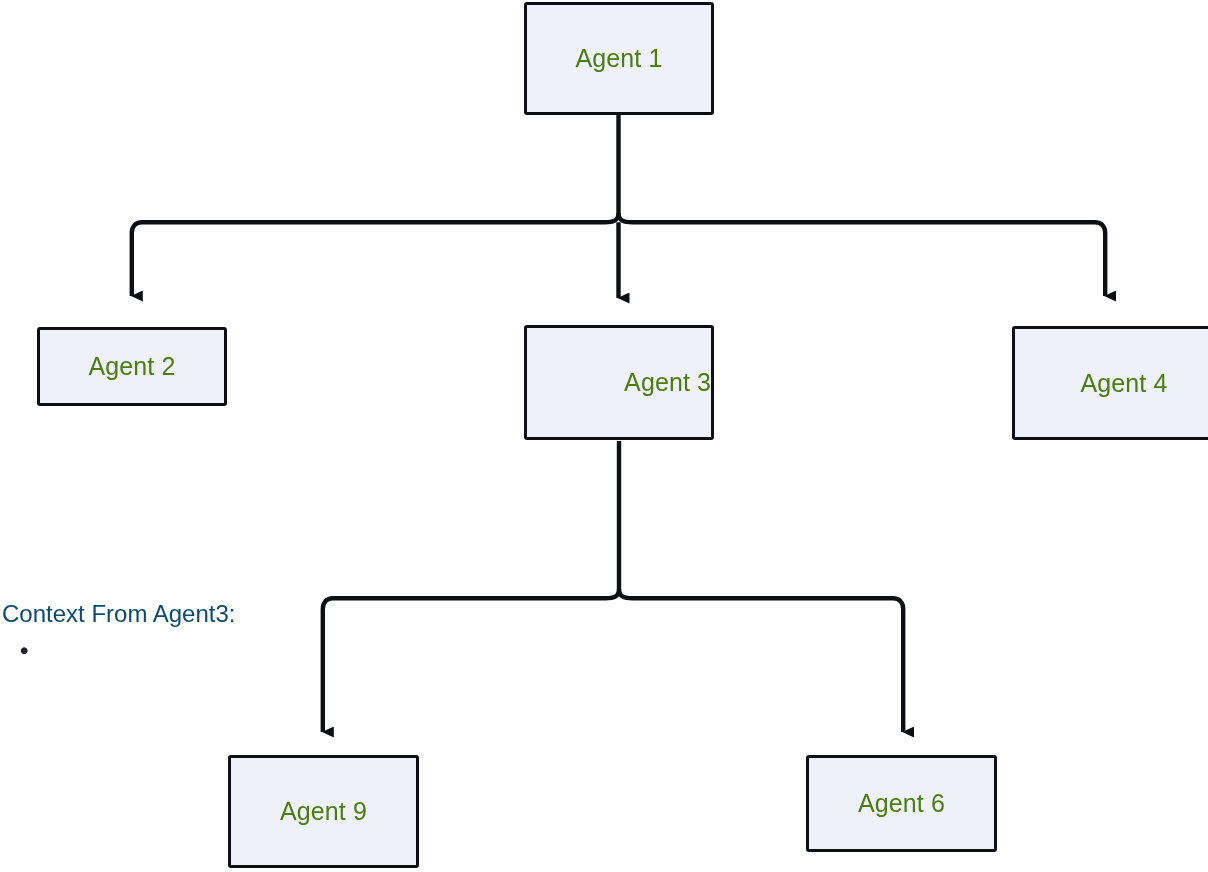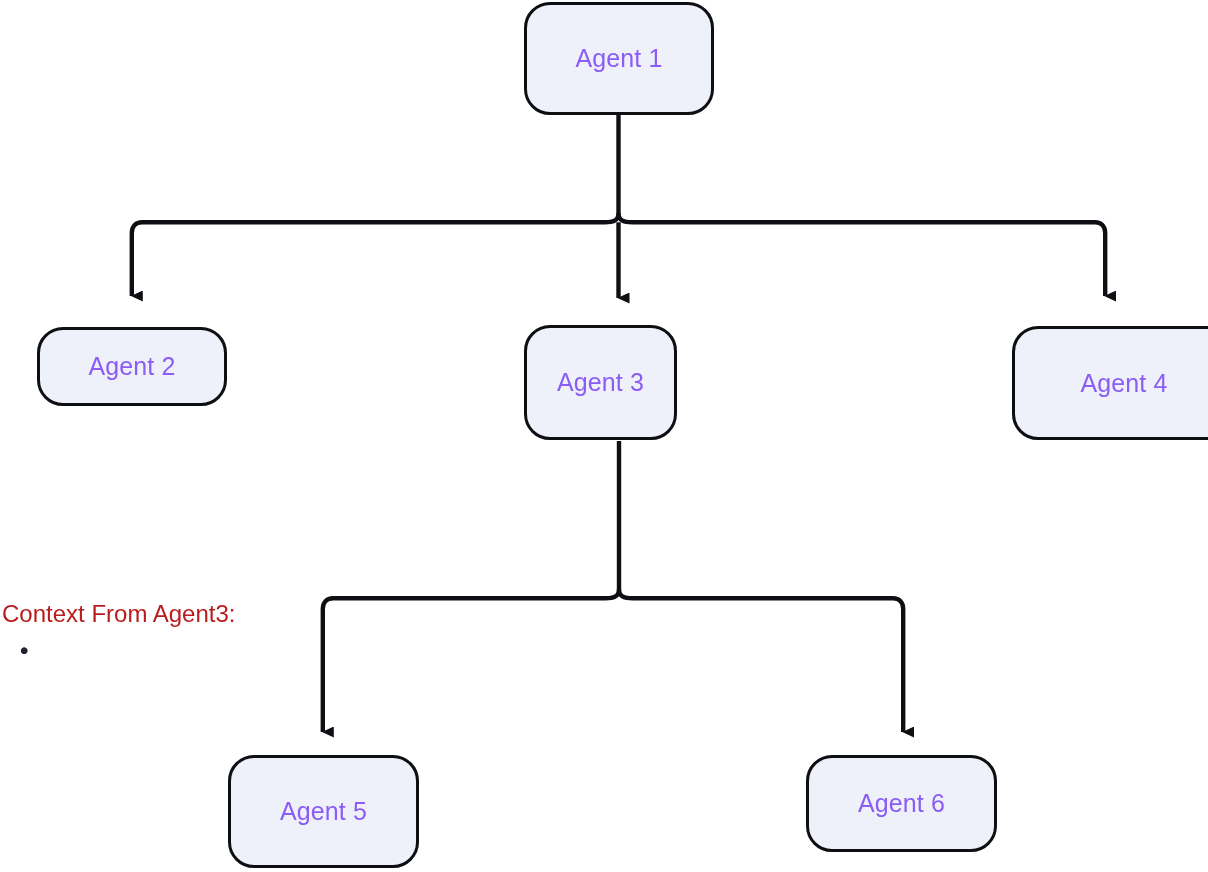--- a/index.html
+++ b/index.html
@@ -23,42 +23,42 @@
     left: 0;
     top: 0;
     width: 1208px;
     height: 872px;
   }
   .node {
     position: absolute;
     box-sizing: border-box;
     background: #eef1fa;
     border: 3px solid #0d0f12;
-    border-radius: 26px;
+    border-radius: 3px;
     display: flex;
     align-items: center;
     justify-content: center;
     font-size: 25px;
     line-height: 1;
-    color: #8b5cf6;
+    color: #4d7c0f;
     letter-spacing: 0.1px;
   }
   .node-label {
     pointer-events: none;
   }
   .annotation {
     position: absolute;
     left: 2px;
     top: 600px;
     width: 320px;
   }
   .annotation-title {
     font-size: 24px;
     line-height: 1.18;
-    color: #b91c1c;
+    color: #0c4a6e;
     white-space: nowrap;
   }
   .annotation-list {
     margin: 4px 0 0 0;
     padding: 0;
     list-style: none;
   }
   .annotation-list li {
     font-size: 24px;
     line-height: 1.62;
@@ -107,30 +107,30 @@
   </svg>
 
   <div class="node" style="left:524px; top:2px; width:190px; height:113px;">
     <span class="node-label">Agent 1</span>
   </div>
 
   <div class="node" style="left:37px; top:327px; width:190px; height:79px;">
     <span class="node-label">Agent 2</span>
   </div>
 
-  <div class="node" style="left:524px; top:325px; width:153px; height:115px;">
+  <div class="node" style="left:524px; top:325px; width:190px; height:115px;justify-content:flex-end;">
     <span class="node-label">Agent 3</span>
   </div>
 
   <div class="node" style="left:1012px; top:326px; width:224px; height:114px;">
     <span class="node-label">Agent 4</span>
   </div>
 
   <div class="node" style="left:228px; top:755px; width:191px; height:113px;">
-    <span class="node-label">Agent 5</span>
+    <span class="node-label">Agent 9</span>
   </div>
 
   <div class="node" style="left:806px; top:755px; width:191px; height:97px;">
     <span class="node-label">Agent 6</span>
   </div>
 
   <div class="annotation">
     <div class="annotation-title">Context From Agent3:</div>
     <ul class="annotation-list">
       <li>

